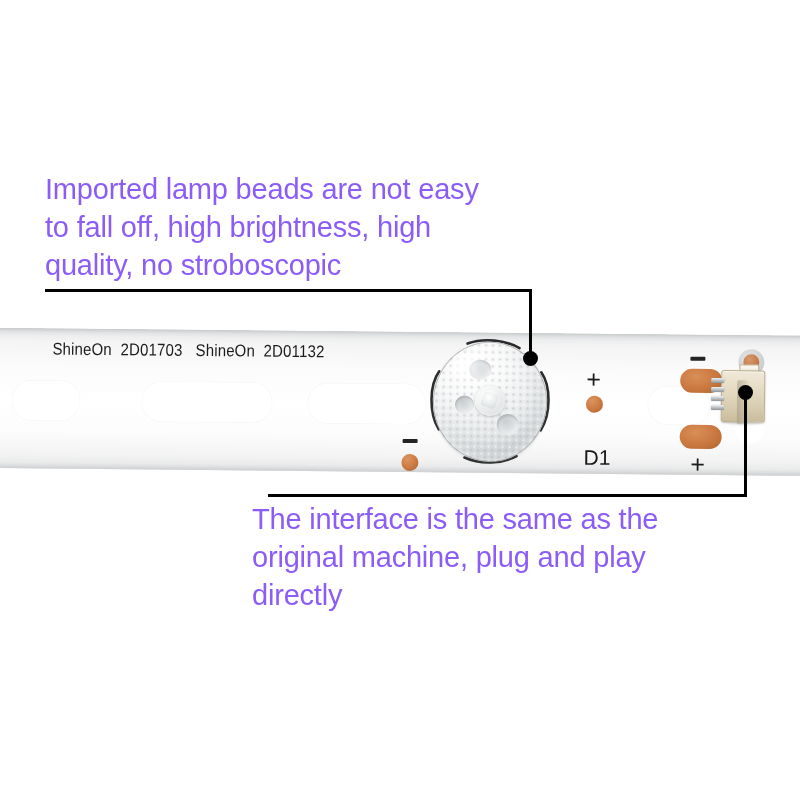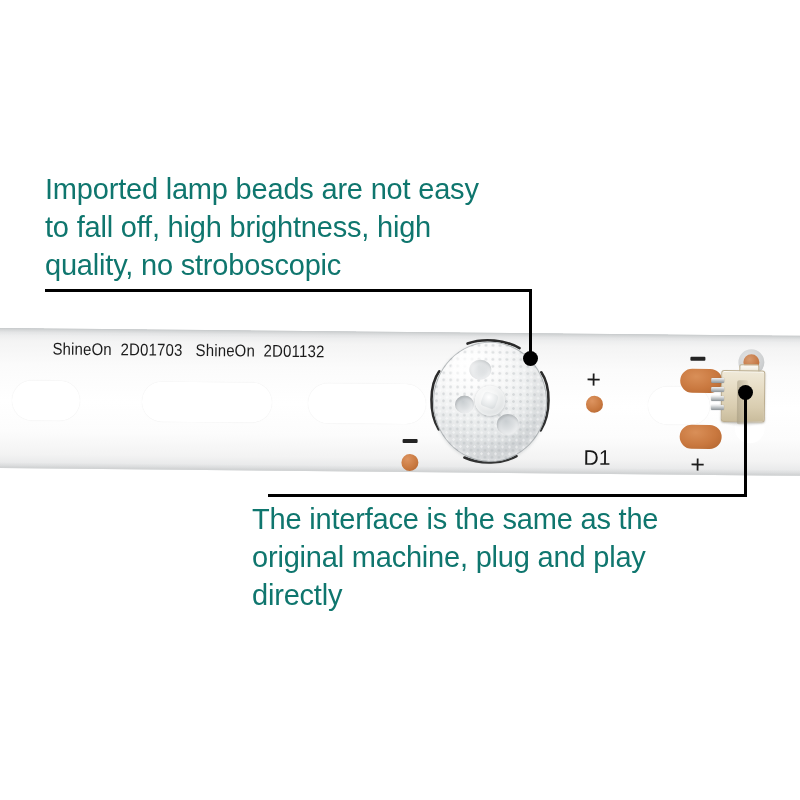--- a/index.html
+++ b/index.html
@@ -307,21 +307,21 @@
   .conn-shadow {
     position: absolute;
     left: 8px; top: 50px;
     width: 48px; height: 12px;
     background: radial-gradient(ellipse at 50% 30%, rgba(120,120,120,.35), rgba(120,120,120,0) 70%);
   }
 
   
   .callout-text {
     position: absolute;
-    color: #0f766e;
+    color: #8b5cf6;
     font-family: "Liberation Sans", sans-serif;
     font-size: 29px;
     line-height: 38px;
     letter-spacing: -.2px;
     white-space: pre-line;
   }
   #callout-top-text { left: 45px; top: 170px; width: 520px; }
   #callout-bottom-text { left: 252px; top: 500px; width: 480px; }
 
   .leader {

